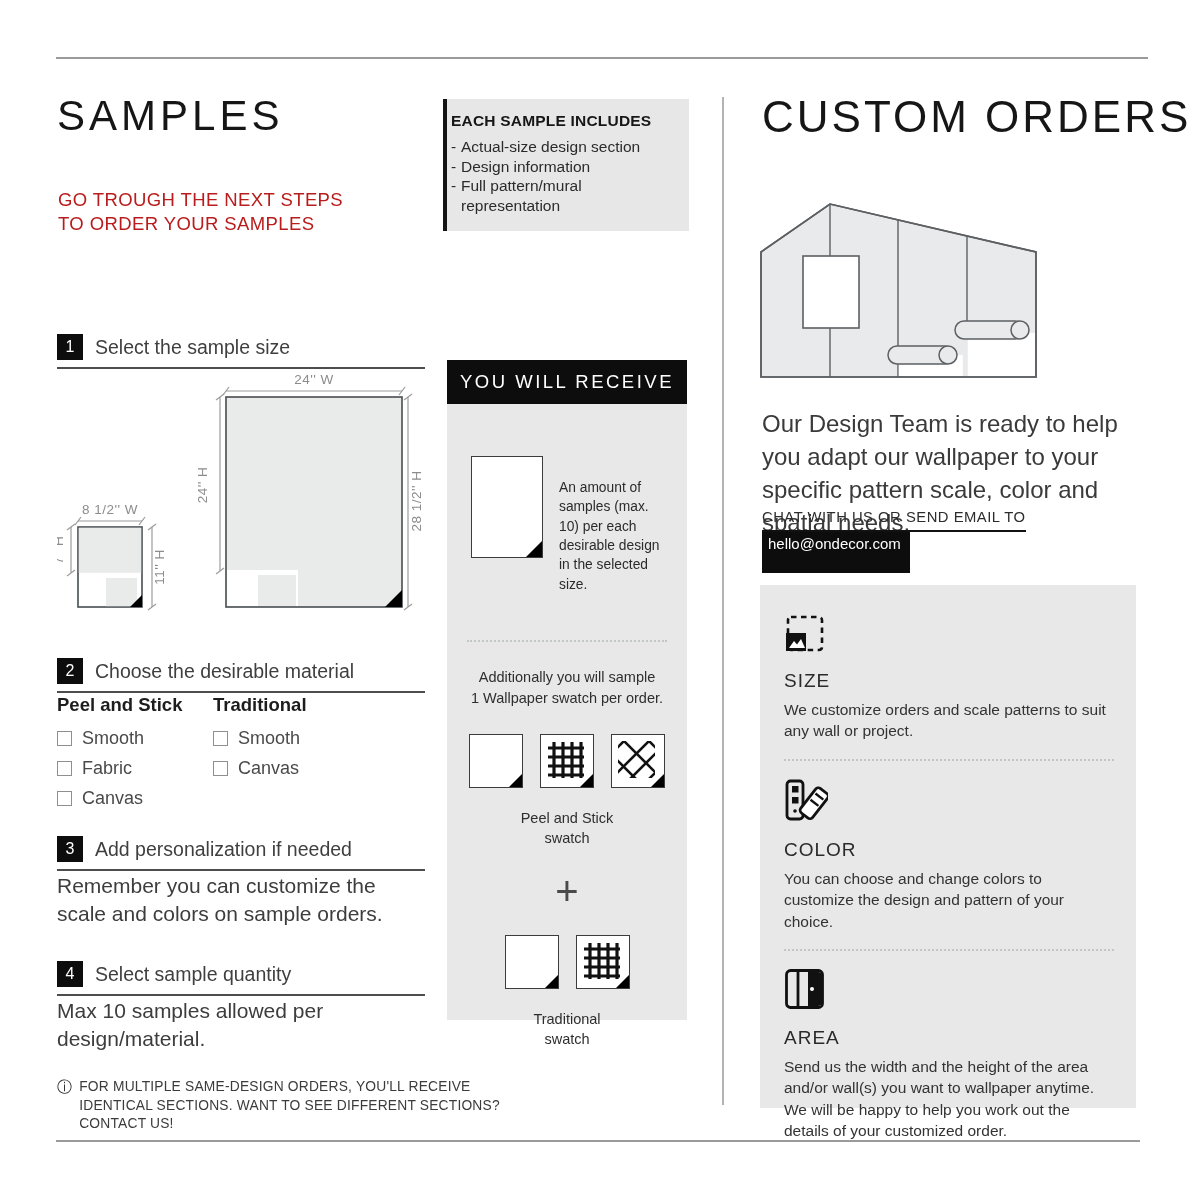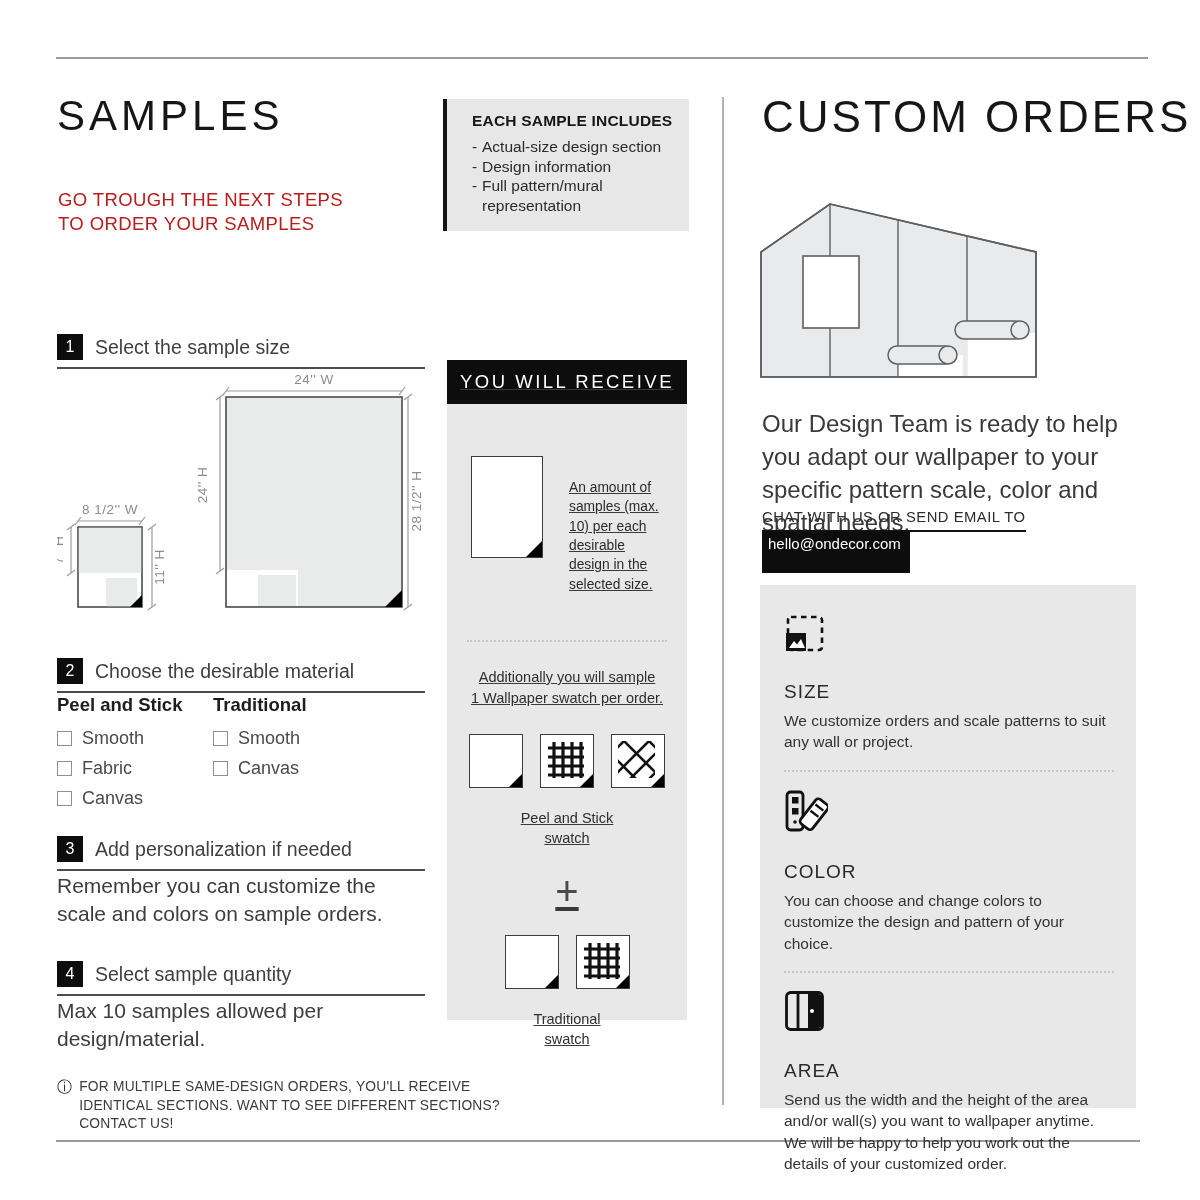--- a/index.html
+++ b/index.html
@@ -20,28 +20,28 @@
   .mat-col1{width:156px;}
   .mat-title{font-size:18.5px;font-weight:bold;color:#1d1d1d;margin-bottom:12px;}
   .opt{display:flex;align-items:center;margin-bottom:9px;font-size:18px;color:#4a4a4a;}
   .checkbox{width:13px;height:13px;border:1.5px solid #8f8f8f;background:#fff;margin-right:10px;flex:0 0 auto;}
   .footnote{position:absolute;left:57px;top:1078px;width:482px;display:flex;gap:7px;
             font-size:13.8px;line-height:1.35;color:#3c3c3c;letter-spacing:.2px;}
   .info-glyph{font-size:15px;line-height:1.2;color:#2d2d2d;}
 
   
   .includes-box{position:absolute;left:443px;top:99px;width:246px;box-sizing:border-box;
-                background:#e7e7e7;border-left:4px solid #141414;padding:13px 8px 16px 25px;}
+                background:#e7e7e7;border-left:4px solid #141414;padding:13px 8px 16px 4px;}
   .includes-title{font-size:15.5px;font-weight:bold;color:#161616;margin-bottom:7px;letter-spacing:.2px;}
   .inc-item{display:flex;font-size:15.5px;line-height:1.26;color:#2b2b2b;}
   .inc-item .dash{width:10px;flex:0 0 auto;}
-  .receive-panel{position:absolute;left:447px;top:360px;width:240px;height:660px;background:#e8e8e8;text-decoration:underline;}
+  .receive-panel{position:absolute;left:447px;top:360px;width:240px;height:660px;background:#e8e8e8;}
   .receive-header{height:44px;background:#0d0d0d;color:#fff;font-size:18.5px;letter-spacing:2.5px;
                   display:flex;align-items:center;justify-content:center;}
-  .sample-row{margin:52px 20px 4px 24px;display:flex;gap:26px;}
+  .sample-row{margin:52px 20px 4px 24px;display:flex;gap:16px;}
   .sample-card{width:70px;height:100px;background:#fff;border:1.5px solid #3c3c3c;position:relative;flex:0 0 auto;}
   .corner{position:absolute;bottom:0;right:0;width:0;height:0;border-left:16px solid transparent;border-bottom:16px solid #000;}
   .corner.sm{border-left-width:13px;border-bottom-width:13px;}
   .sample-text{font-size:13.8px;line-height:1.4;color:#2b2b2b;width:124px;padding-top:22px;}
   .dotted{border-top:2px dotted #c3c6c6;margin:46px 20px 0 20px;}
   .additional{margin-top:25px;text-align:center;font-size:14.5px;line-height:1.45;color:#2e2e2e;}
   .swatch-row{margin-top:25px;display:flex;justify-content:center;gap:17px;}
   .swatch{width:52px;height:52px;background:#fff;border:1.5px solid #3c3c3c;position:relative;}
   .swatch-label{margin-top:20px;text-align:center;font-size:14.5px;line-height:1.4;color:#2e2e2e;}
   .plus-sign{margin-top:22px;text-align:center;font-size:40px;font-weight:400;color:#4a4a4a;line-height:1;}
@@ -49,21 +49,21 @@
   
   .custom-title{position:absolute;left:762px;top:92px;font-size:44px;letter-spacing:3px;color:#161616;font-weight:500;}
   .house-svg{position:absolute;left:758px;top:198px;}
   .right-intro{position:absolute;left:762px;top:407px;width:374px;font-size:24px;line-height:1.38;color:#3a3a3a;}
   .chat-block{position:absolute;left:762px;top:508px;}
   .chat-label{display:inline-block;font-size:14.8px;letter-spacing:.5px;color:#2c2c2c;
               border-bottom:2px solid #111;padding-bottom:5px;}
   .email-box{display:table;background:#0d0d0d;color:#fff;font-size:15px;padding:3px 9px 21px 6px;margin-top:0;}
   .cards-panel{position:absolute;left:760px;top:585px;width:376px;height:523px;box-sizing:border-box;
                background:#e8e8e8;padding:26px 22px 0 24px;}
-  .card-title{margin-top:24px;font-size:19px;letter-spacing:1px;color:#2a2a2a;}
+  .card-title{margin-top:13px;font-size:19px;letter-spacing:1px;color:#2a2a2a;}
   .card-body{margin-top:7px;font-size:15.5px;line-height:1.38;color:#333;width:332px;}
   .card-divider{border-top:2px dotted #c3c6c6;margin-top:17px;}
   .card-icon{margin-top:17px;}
   .card-icon.first{margin-top:0;}
   svg text{font-family:"Liberation Sans","DejaVu Sans",sans-serif;}
 </style>
 </head>
 <body>
 
 <div id="page">

